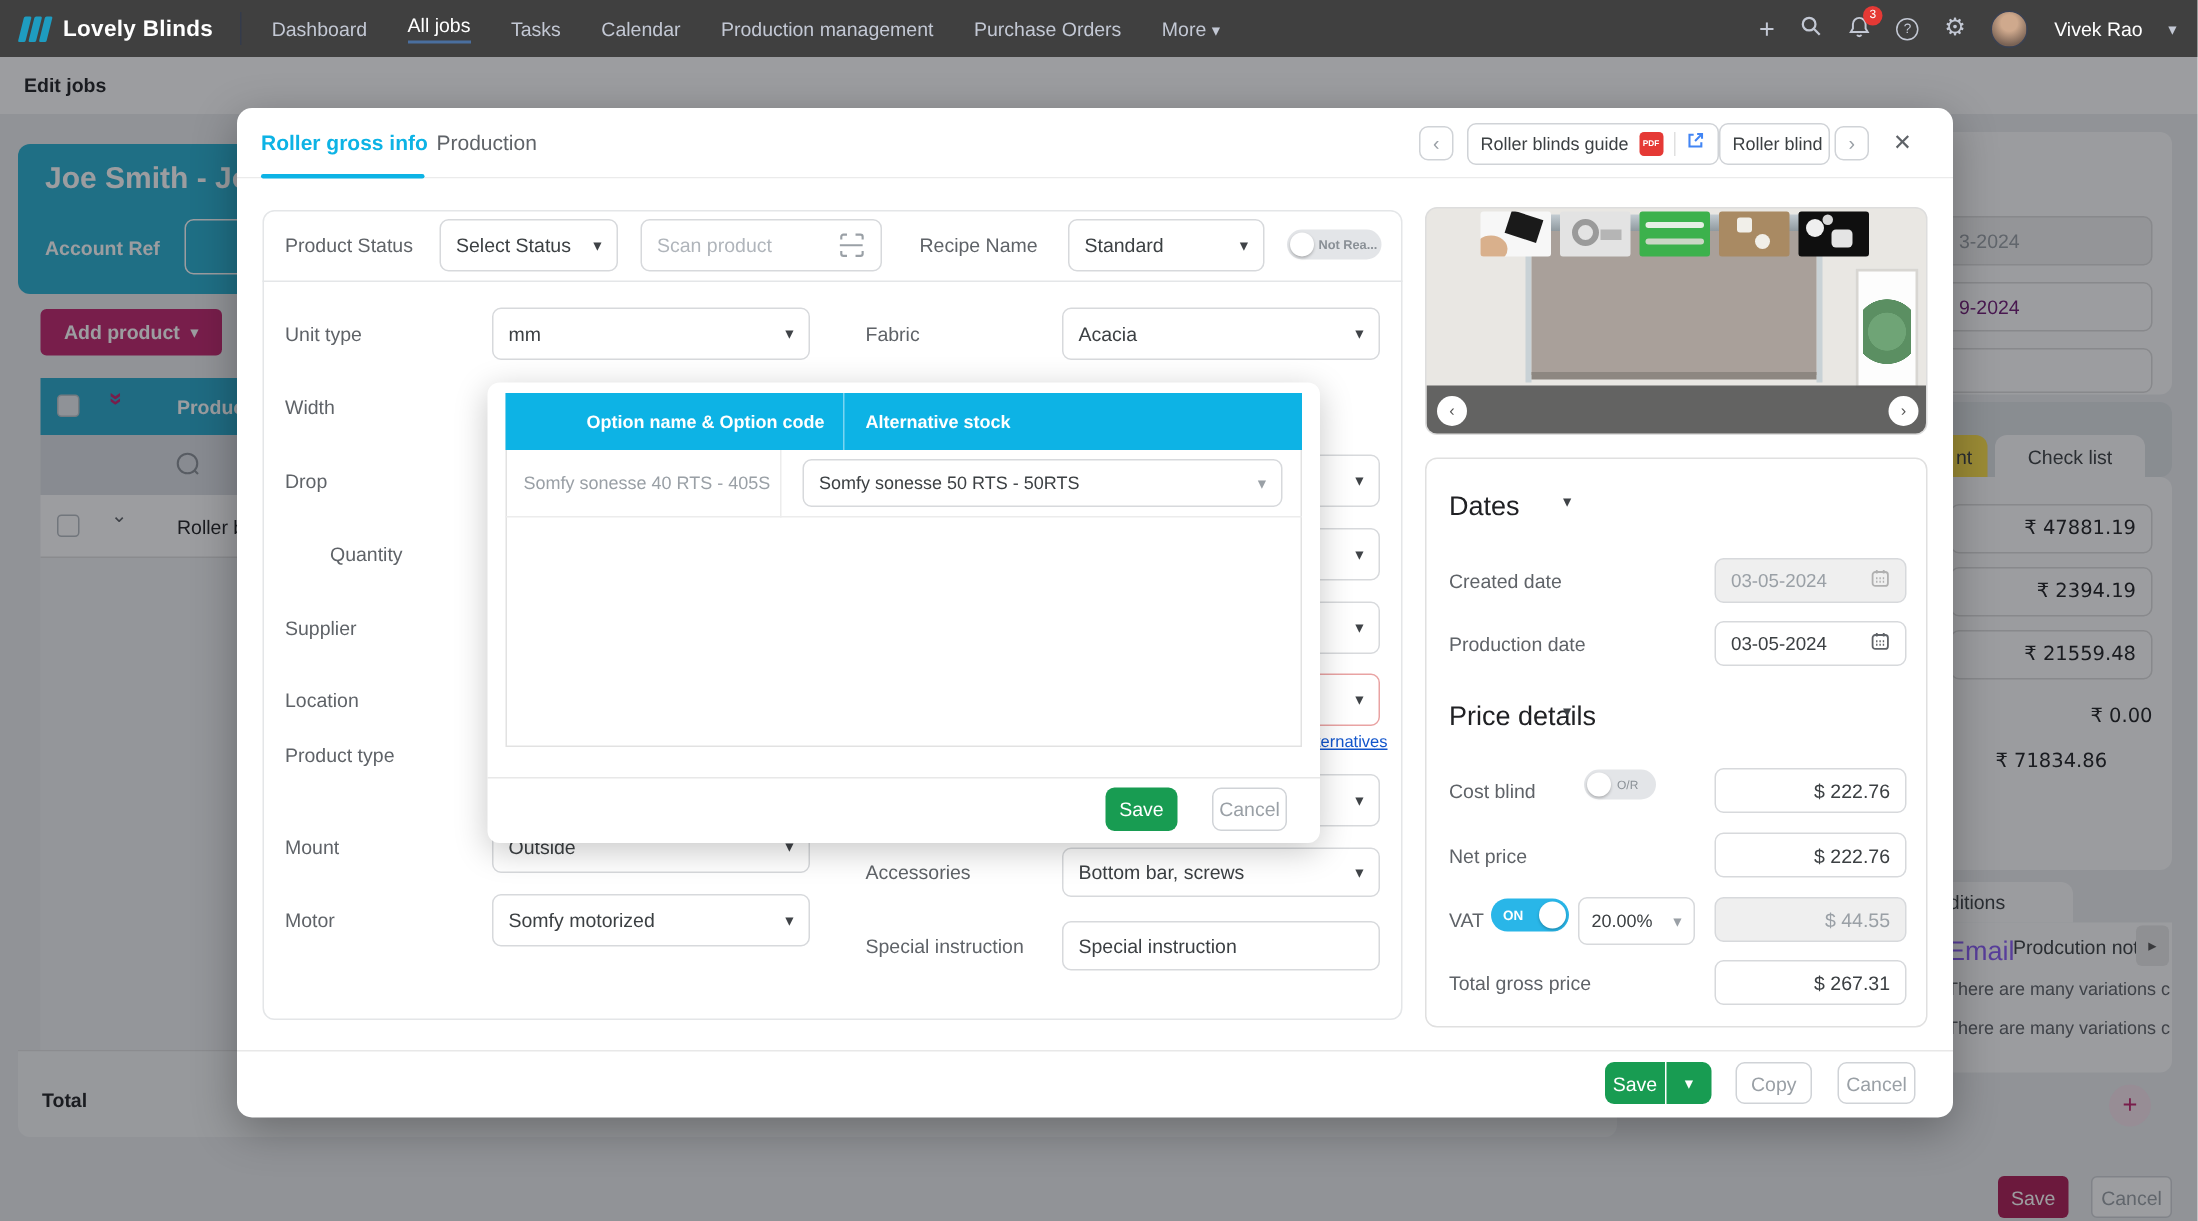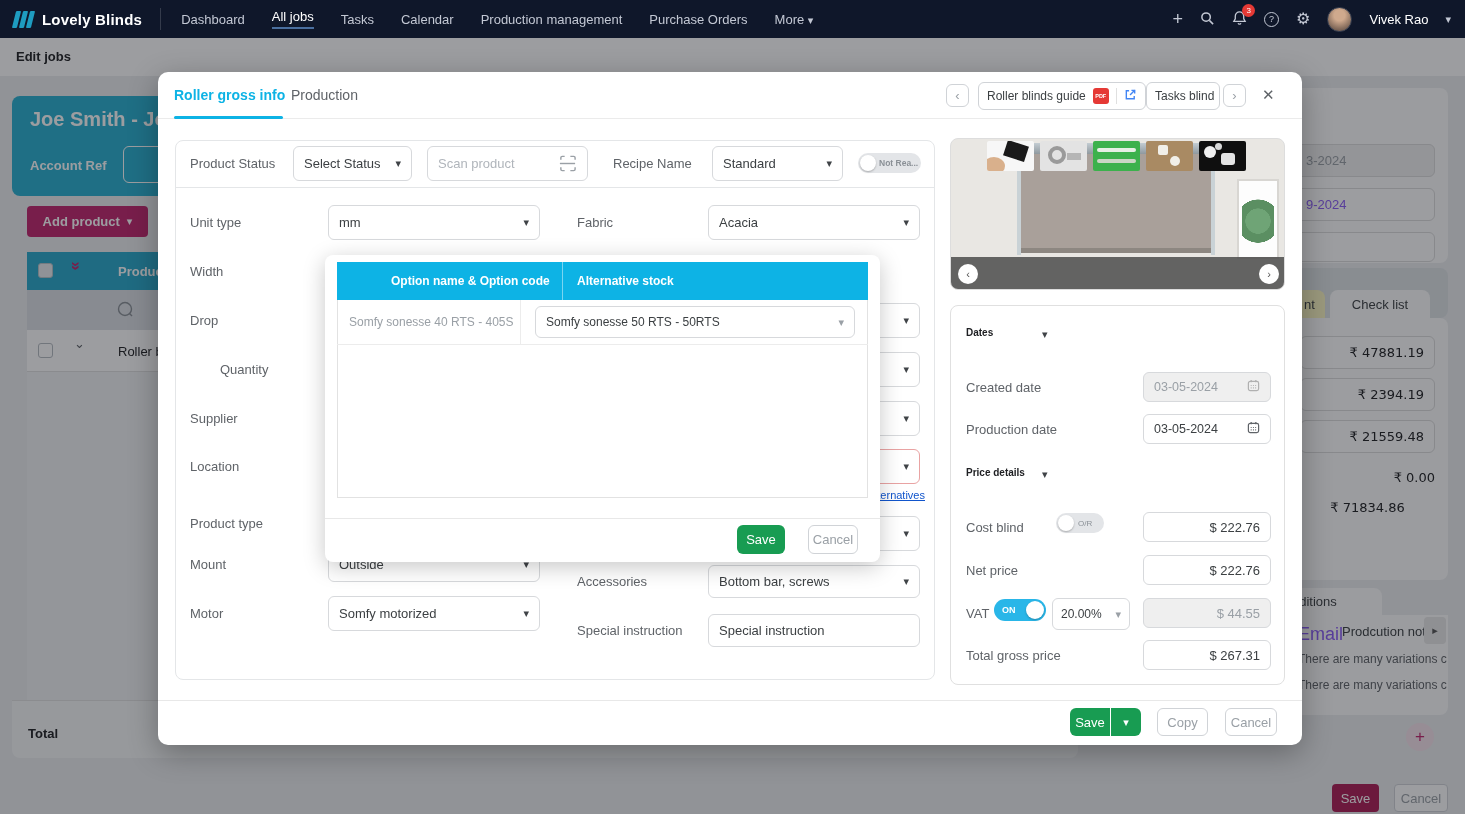--- a/index.html
+++ b/index.html
@@ -1,20 +1,20 @@
 <!DOCTYPE html>
 <html><head>
 <meta charset="utf-8">
 <style>
   * { margin:0; padding:0; box-sizing:border-box; }
   html,body { width:1465px; height:814px; overflow:hidden;
     font-family:"Liberation Sans","DejaVu Sans",sans-serif; background:#eceef0; }
   .abs { position:absolute; }
   
-  #nav { position:absolute; left:0; top:0; width:1465px; height:38px; background:#0f172a;
+  #nav { position:absolute; left:0; top:0; width:1465px; height:38px; background:#404040;
          display:flex; align-items:center; padding:0 14px; z-index:200; }
   .logo-mark { display:flex; gap:2px; margin-right:9px; }
   .logo-mark span { width:5px; height:17px; background:#1e9cc0; transform:skewX(-14deg); border-radius:1px; }
   .brand { color:#fff; font-size:15px; font-weight:bold; letter-spacing:.2px; }
   .nav-div { width:1px; height:22px; background:#343b4b; margin:0 20px 0 18px; }
   .nav-items { display:flex; gap:27px; align-items:center; }
   .nav-item { color:#c3c8d4; font-size:13px; cursor:pointer; white-space:nowrap; }
   .nav-item.active { color:#fff; padding-bottom:3px; border-bottom:2px solid #4a6f9f; }
   .nav-right { margin-left:auto; display:flex; align-items:center; gap:17px; }
   .nav-ico { color:#c3c8d4; font-size:15px; line-height:1; position:relative; cursor:pointer; }
@@ -31,21 +31,21 @@
         display:flex; align-items:center; justify-content:space-between; padding:0 10px;
         font-size:13px; color:#3c4043; }
   .cr { font-size:11px; color:#3f4347; }
   .cr-g { font-size:11px; color:#9aa0a6; }
   input.raw { position:absolute; border:1px solid #d7d9dc; border-radius:6px; font-size:13px;
         color:#3c4043; padding:0 10px; font-family:inherit; background:#fff; }
   input.raw::placeholder { color:#b0b5bb; }
   .toggle-off { position:absolute; background:#e3e5e8; border-radius:10px; display:flex; align-items:center; }
   .knob { width:16px; height:16px; border-radius:50%; background:#fff; box-shadow:0 1px 2px rgba(0,0,0,.25); }
   .disabled { background:#efefef !important; color:#9aa0a6 !important; }
-  .sec-title { position:absolute; font-size:10px; font-weight:bold; color:#202124; }
+  .sec-title { position:absolute; font-size:18px; font-weight:normal; color:#202124; }
   .money { justify-content:flex-end; }
   .btn-grey { position:absolute; background:#fff; border:1px solid #d0d3d7; border-radius:6px;
         color:#9aa0a6; font-size:13px; display:flex; align-items:center; justify-content:center; cursor:pointer; }
   
   #overlay { position:absolute; left:0; top:38px; width:1465px; height:776px;
         background:rgba(20,22,28,.42); z-index:50; }
   #modal { position:absolute; left:158px; top:72px; width:1144px; height:673px; background:#fff;
         border-radius:10px; z-index:100; box-shadow:0 8px 30px rgba(0,0,0,.3); }
   #popup { position:absolute; left:167px; top:183px; width:555px; height:307px; background:#fff;
         border-radius:8px; z-index:20; box-shadow:0 5px 22px rgba(0,0,0,.22); }
@@ -132,25 +132,25 @@
   <div class="abs" style="left:118px;top:344px;font-size:13px;color:#202124;">Roller bli</div>
   <div class="abs" style="left:27px;top:372px;width:440px;height:328px;background:#f2f3f5;"></div>
 
   <div class="abs" style="left:12px;top:700px;width:1066px;height:58px;background:#f7f8f9;border-top:1px solid #e2e2e2;border-radius:0 0 8px 8px;"></div>
   <div class="abs" style="left:28px;top:726px;font-size:13px;font-weight:bold;color:#202124;">Total</div>
 
   <div class="abs" style="left:1090px;top:88px;width:358px;height:175px;background:#fdfdfd;border-radius:8px;"></div>
   <div class="abs" style="left:1120px;top:144px;width:315px;height:33px;background:#f1f1f1;border:1px solid #dcdcdc;border-radius:6px;"></div>
   <div class="abs" style="left:1306px;top:153px;font-size:13px;color:#9aa0a6;">3-2024</div>
   <div class="abs" style="left:1120px;top:188px;width:315px;height:33px;background:#fff;border:1px solid #dcdcdc;border-radius:6px;"></div>
-  <div class="abs" style="left:1306px;top:197px;font-size:13px;color:#8b5cf6;">9-2024</div>
+  <div class="abs" style="left:1306px;top:197px;font-size:13px;color:#701a75;">9-2024</div>
   <div class="abs" style="left:1120px;top:232px;width:315px;height:30px;background:#fff;border:1px solid #dcdcdc;border-radius:6px;"></div>
   <div class="abs" style="left:1090px;top:268px;width:358px;height:50px;background:#dfe3e6;border-radius:8px;"></div>
 
-  <div class="abs" style="left:1290px;top:290px;width:35px;height:28px;background:#fef9c3;border-radius:8px 8px 0 0;">
+  <div class="abs" style="left:1290px;top:290px;width:35px;height:28px;background:#fde047;border-radius:8px 8px 0 0;">
     <span style="position:absolute;left:14px;top:7px;font-size:13px;color:#3c4043;">nt</span>
   </div>
   <div class="abs" style="left:1330px;top:290px;width:100px;height:28px;background:#fdfdfd;border-radius:8px 8px 0 0;display:flex;align-items:center;justify-content:center;font-size:13px;color:#3c4043;">Check list</div>
   <div class="abs" style="left:1150px;top:318px;width:298px;height:262px;background:#fdfdfd;border-radius:0 8px 8px 8px;"></div>
   <div class="abs rupee" style="left:1300px;top:336px;width:135px;height:33px;background:#fff;border:1px solid #dcdcdc;border-radius:6px;display:flex;align-items:center;justify-content:flex-end;padding-right:10px;font-size:13px;color:#202124;">₹ 47881.19</div>
   <div class="abs rupee" style="left:1300px;top:378px;width:135px;height:33px;background:#fff;border:1px solid #dcdcdc;border-radius:6px;display:flex;align-items:center;justify-content:flex-end;padding-right:10px;font-size:13px;color:#202124;">₹ 2394.19</div>
   <div class="abs rupee" style="left:1300px;top:420px;width:135px;height:33px;background:#fff;border:1px solid #dcdcdc;border-radius:6px;display:flex;align-items:center;justify-content:flex-end;padding-right:10px;font-size:13px;color:#202124;">₹ 21559.48</div>
   <div class="abs rupee" style="left:1300px;top:470px;width:135px;text-align:right;font-size:13px;color:#202124;">₹ 0.00</div>
   <div class="abs rupee" style="left:1300px;top:500px;width:135px;text-align:center;font-size:13px;color:#202124;">₹ 71834.86</div>
 
@@ -185,21 +185,21 @@
     <span style="font-size:12px;color:#3c4043;">Roller blinds guide</span>
     <span style="width:16px;height:16px;background:#e53935;border-radius:3px;color:#fff;font-size:5.5px;font-weight:bold;display:flex;align-items:center;justify-content:center;">PDF</span>
     <span style="width:1px;height:16px;background:#e0e0e0;"></span>
     <span><svg width="13" height="13" viewBox="0 0 14 14" fill="none" stroke="#4285f4" stroke-width="1.5">
           <path d="M5.5 3 H2.5 V11.5 H11 V8.5"></path>
           <path d="M8 2.5 H11.5 V6"></path>
           <path d="M11.5 2.5 L6.5 7.5"></path>
         </svg></span>
   </div>
   <div class="abs" style="left:988px;top:10px;width:74px;height:28px;border:1px solid #d0d3d7;border-radius:6px;display:flex;align-items:center;padding:0 8px;overflow:hidden;">
-    <span style="font-size:12px;color:#3c4043;white-space:nowrap;">Tasks blind</span>
+    <span style="font-size:12px;color:#3c4043;white-space:nowrap;">Roller blind</span>
   </div>
   <div class="abs" style="left:1065px;top:12px;width:23px;height:23px;border:1px solid #d0d3d7;border-radius:6px;color:#9aa0a6;font-size:13px;display:flex;align-items:center;justify-content:center;">
       <span>›</span>
     </div>
   <div class="abs" style="left:1104px;top:14px;font-size:15px;color:#5f6368;cursor:pointer;">✕</div>
 
   <div class="abs" style="left:17px;top:68px;width:760px;height:540px;border:1px solid #e4e6e8;border-radius:8px;"></div>
   <div class="abs" style="left:17px;top:115px;width:760px;height:1px;background:#e4e6e8;"></div>
 
   <div class="lbl" style="left:32px;top:84px;">Product Status</div>
@@ -230,21 +230,21 @@
   <div class="lbl" style="left:32px;top:143px;">Unit type</div>
   <div class="dd" style="left:170px;top:133px;width:212px;">
     <span>mm</span>
       <span class="cr">▾</span>
   </div>
   <div class="lbl" style="left:32px;top:192px;">Width</div>
   <div class="lbl" style="left:32px;top:241px;">Drop</div>
   <div class="lbl" style="left:32px;top:290px;margin-left:30px;">Quantity</div>
   <div class="lbl" style="left:32px;top:339px;">Supplier</div>
   <div class="lbl" style="left:32px;top:387px;">Location</div>
-  <div class="lbl" style="left:32px;top:444px;">Product type</div>
+  <div class="lbl" style="left:32px;top:424px;">Product type</div>
   <div class="lbl" style="left:32px;top:485px;">Mount</div>
   <div class="dd" style="left:170px;top:475px;width:212px;">
     <span>Outside</span>
       <span class="cr">▾</span>
   </div>
   <div class="lbl" style="left:32px;top:534px;">Motor</div>
   <div class="dd" style="left:170px;top:524px;width:212px;">
     <span>Somfy motorized</span>
       <span class="cr">▾</span>
   </div>

